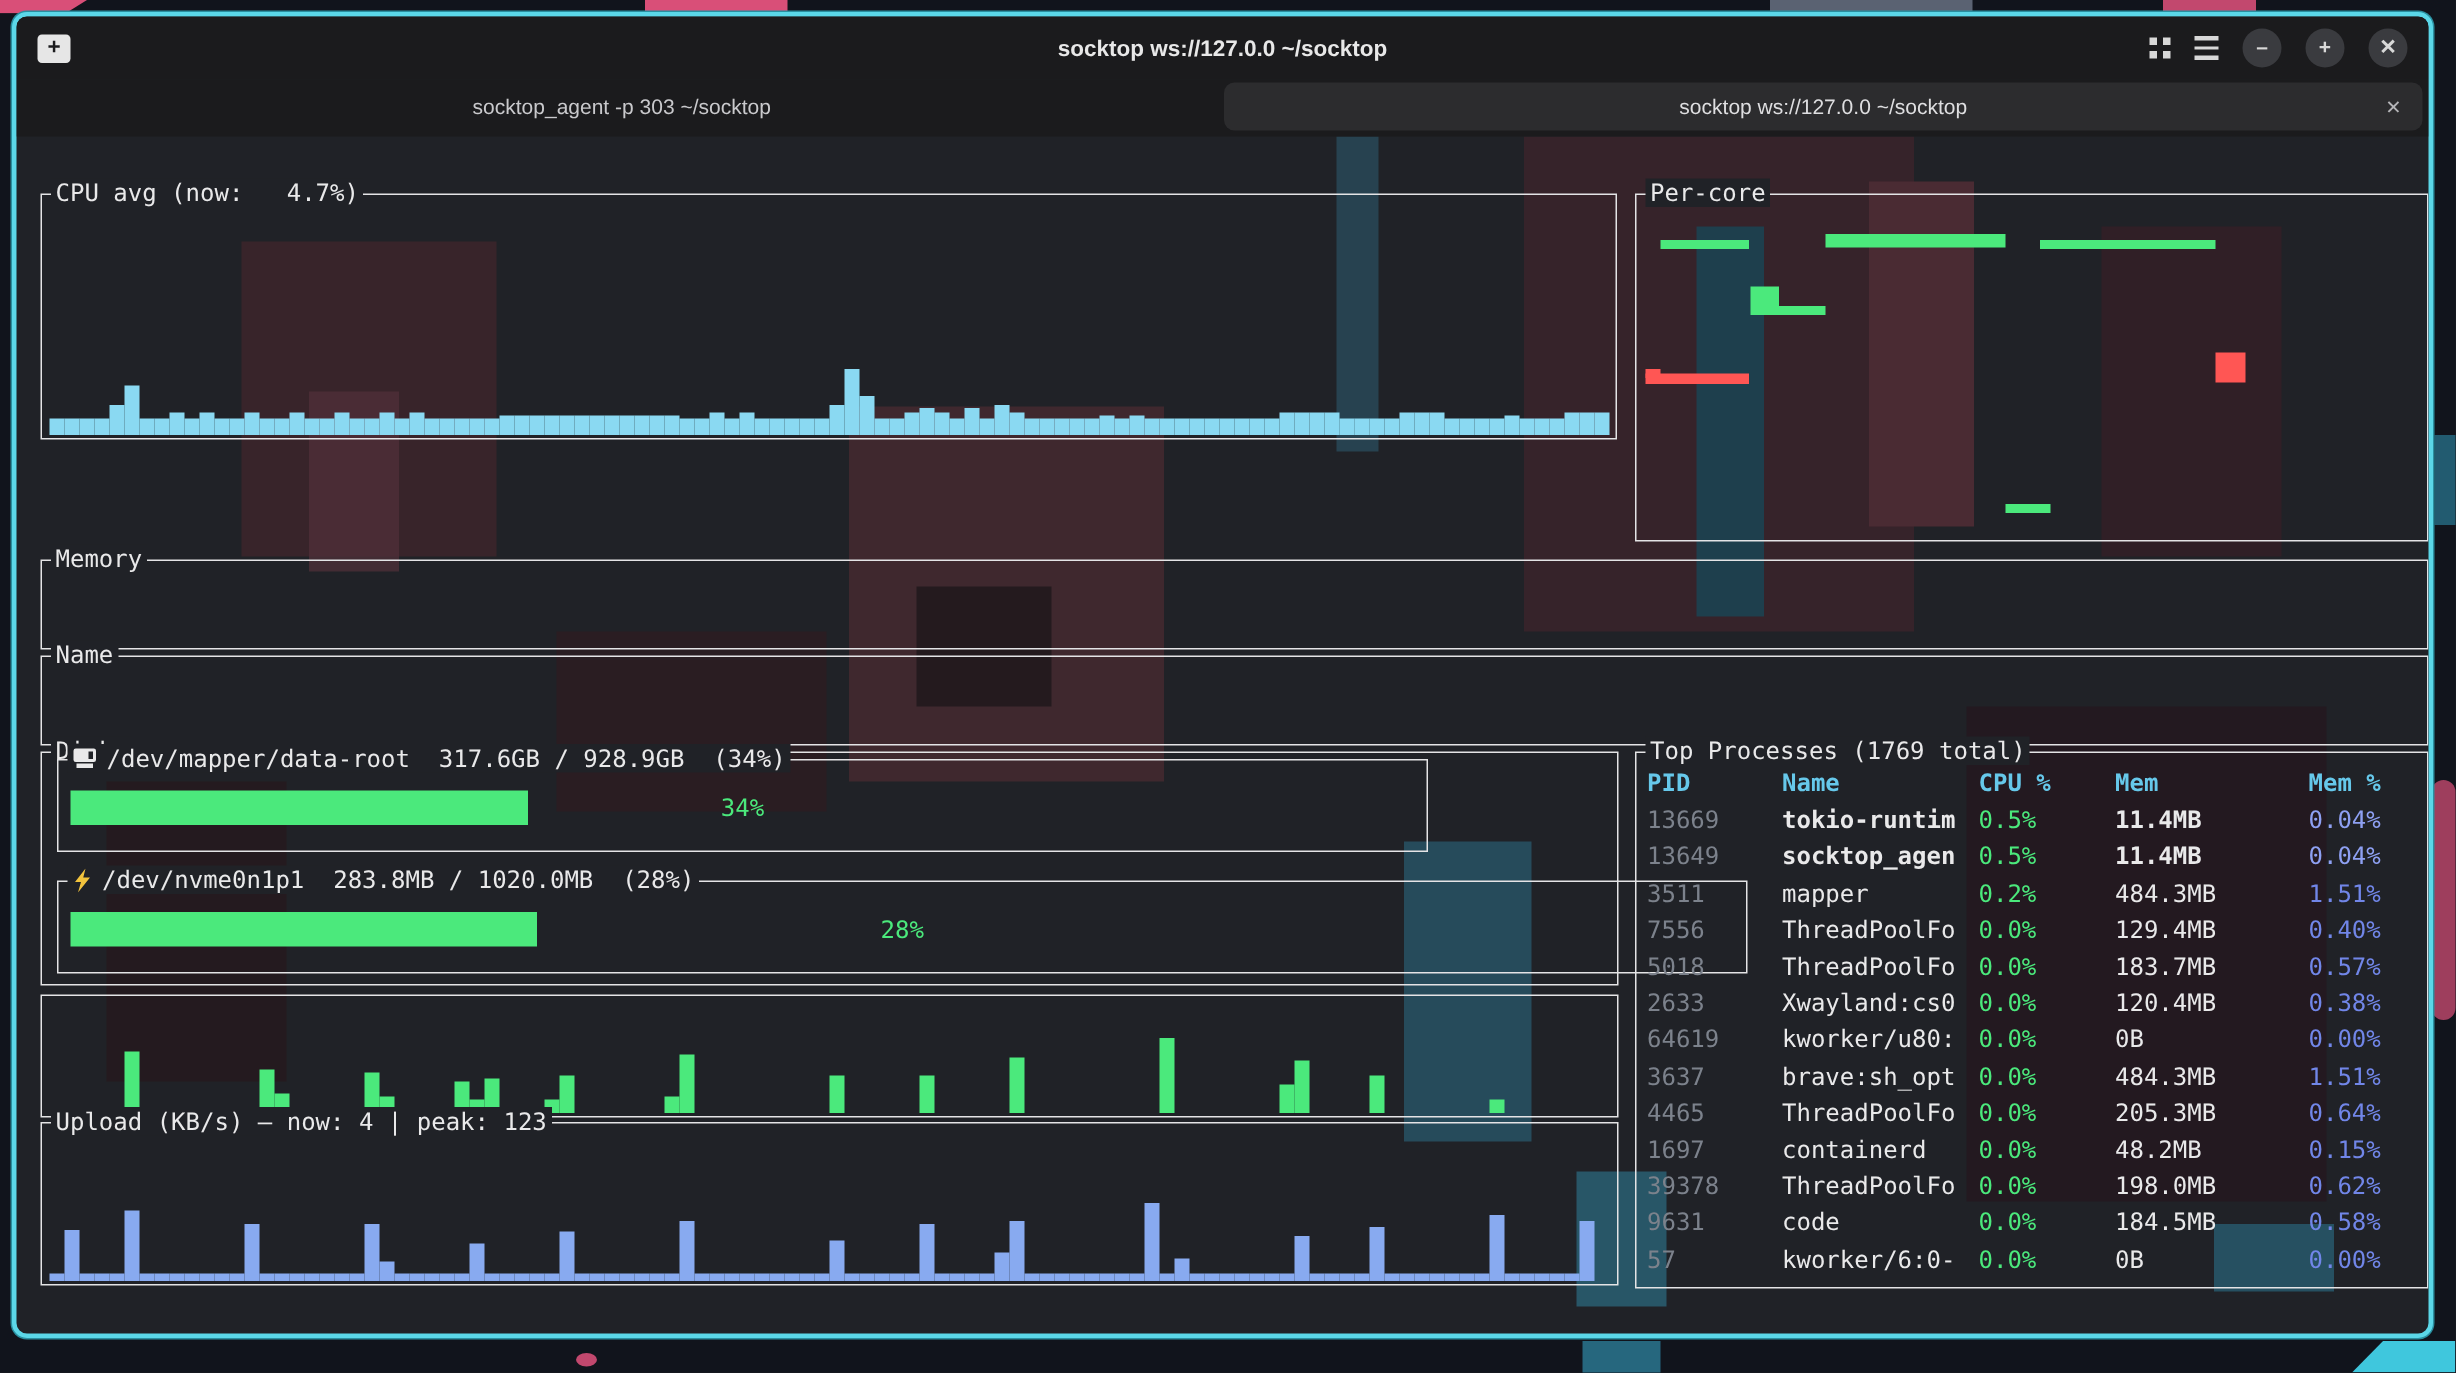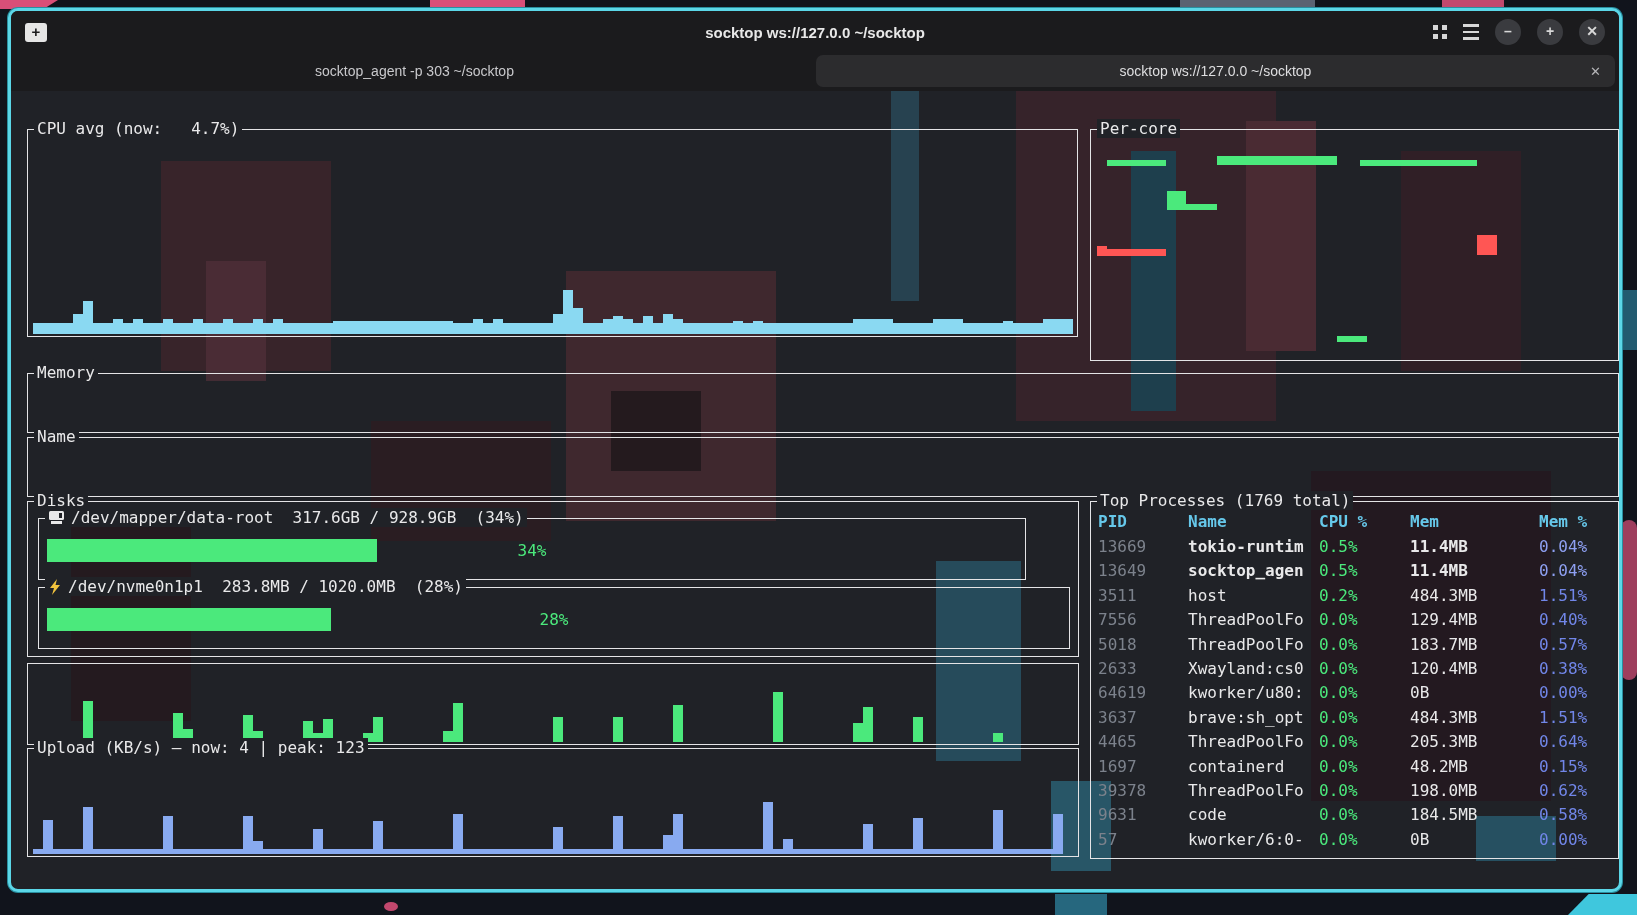--- a/index.html
+++ b/index.html
@@ -145,21 +145,21 @@
       <div style="left:1300px;top:380px;width:240px;height:330px;background:#231920"></div>
       <div style="left:1390px;top:60px;width:120px;height:220px;background:#301f26"></div>
       <div style="left:925px;top:470px;width:85px;height:200px;background:#2b6e86;opacity:.55"></div>
       <div style="left:1040px;top:690px;width:60px;height:90px;background:#2f8aa8;opacity:.5"></div>
       <div style="left:1465px;top:725px;width:80px;height:45px;background:#2f8aa8;opacity:.45"></div>
     </div>
 
     <div class="tlayer">
 
 
-      <div class="panel" style="left:16px;top:38px;width:1051px;height:208px">
+      <div class="panel" style="left:16px;top:38px;width:1051px;height:164px">
         <span class="ptitle">CPU avg (now:   4.7%)</span>
         <div class="barwrap" id="cpu-hist">
             <i style="height: 11px; background: rgb(138, 217, 242);"></i>
             <i style="height: 11px; background: rgb(138, 217, 242);"></i>
             <i style="height: 11px; background: rgb(138, 217, 242);"></i>
             <i style="height: 11px; background: rgb(138, 217, 242);"></i>
             <i style="height: 20px; background: rgb(138, 217, 242);"></i>
             <i style="height: 33px; background: rgb(138, 217, 242);"></i>
             <i style="height: 11px; background: rgb(138, 217, 242);"></i>
             <i style="height: 11px; background: rgb(138, 217, 242);"></i>
@@ -281,36 +281,36 @@
         <span class="ptitle">Memory</span>
       </div>
 
       <div class="panel" style="left:16px;top:346px;width:1592px;height:60px">
         <span class="ptitle">Name</span>
       </div>
 
       <div class="panel" style="left:16px;top:410px;width:1052px;height:156px">
         <span class="ptitle">Disks</span>
 
-        <div class="panel" style="left:10px;top:16px;width:988px;height:62px">
+        <div class="panel" style="left:10px;top:4px;width:914px;height:62px">
           <span class="ptitle">
             <svg width="17" height="15" viewBox="0 0 17 15">
                 <rect x="1" y="1" width="15" height="9" rx="1.5" fill="#e9e9ea"></rect>
                 <rect x="3" y="11" width="11" height="3" fill="#e9e9ea"></rect>
                 <rect x="11" y="3" width="3" height="5" fill="#202227"></rect>
               </svg>
             <span>/dev/mapper/data-root  317.6GB / 928.9GB  (34%)</span>
           </span>
           <div class="gauge" style="top:20px">
             <div class="gfill" style="background: rgb(75, 233, 124); width: 34%;"></div>
             <div class="glabel" style="color:#4be97c">34%</div>
           </div>
         </div>
 
-        <div class="panel" style="left:10px;top:85px;width:1032px;height:62px">
+        <div class="panel" style="left:10px;top:85px;width:1127px;height:62px">
           <span class="ptitle">
             <svg width="14" height="16" viewBox="0 0 14 16">
                 <polygon points="9,0 2,9 6,9 4,16 12,6 7.5,6" fill="#f2c33d"></polygon>
               </svg>
             <span>/dev/nvme0n1p1  283.8MB / 1020.0MB  (28%)</span>
           </span>
           <div class="gauge" style="top:20px">
             <div class="gfill" style="background: rgb(75, 233, 124); width: 28%;"></div>
             <div class="glabel" style="color:#4be97c">28%</div>
           </div>
@@ -540,21 +540,21 @@
         <div class="proc-grid proc-head">
           <span>PID</span>
           <span>Name</span>
           <span>CPU %</span>
           <span>Mem</span>
           <span>Mem %</span>
         </div>
         <div class="proc-rows" id="proc-rows">
             <div class="proc-grid pr bold"><span class="pid">13669</span><span class="nm">tokio-runtim</span><span class="cp">0.5%</span><span class="mm">11.4MB</span><span class="mp">0.04%</span></div>
             <div class="proc-grid pr bold"><span class="pid">13649</span><span class="nm">socktop_agen</span><span class="cp">0.5%</span><span class="mm">11.4MB</span><span class="mp">0.04%</span></div>
-            <div class="proc-grid pr"><span class="pid">3511</span><span class="nm">host</span><span class="cp">0.2%</span><span class="mm">484.3MB</span><span class="mp">1.51%</span></div>
+            <div class="proc-grid pr"><span class="pid">3511</span><span class="nm">mapper</span><span class="cp">0.2%</span><span class="mm">484.3MB</span><span class="mp">1.51%</span></div>
             <div class="proc-grid pr"><span class="pid">7556</span><span class="nm">ThreadPoolFo</span><span class="cp">0.0%</span><span class="mm">129.4MB</span><span class="mp">0.40%</span></div>
             <div class="proc-grid pr"><span class="pid">5018</span><span class="nm">ThreadPoolFo</span><span class="cp">0.0%</span><span class="mm">183.7MB</span><span class="mp">0.57%</span></div>
             <div class="proc-grid pr"><span class="pid">2633</span><span class="nm">Xwayland:cs0</span><span class="cp">0.0%</span><span class="mm">120.4MB</span><span class="mp">0.38%</span></div>
             <div class="proc-grid pr"><span class="pid">64619</span><span class="nm">kworker/u80:</span><span class="cp">0.0%</span><span class="mm">0B</span><span class="mp">0.00%</span></div>
             <div class="proc-grid pr"><span class="pid">3637</span><span class="nm">brave:sh_opt</span><span class="cp">0.0%</span><span class="mm">484.3MB</span><span class="mp">1.51%</span></div>
             <div class="proc-grid pr"><span class="pid">4465</span><span class="nm">ThreadPoolFo</span><span class="cp">0.0%</span><span class="mm">205.3MB</span><span class="mp">0.64%</span></div>
             <div class="proc-grid pr"><span class="pid">1697</span><span class="nm">containerd</span><span class="cp">0.0%</span><span class="mm">48.2MB</span><span class="mp">0.15%</span></div>
             <div class="proc-grid pr"><span class="pid">39378</span><span class="nm">ThreadPoolFo</span><span class="cp">0.0%</span><span class="mm">198.0MB</span><span class="mp">0.62%</span></div>
             <div class="proc-grid pr"><span class="pid">9631</span><span class="nm">code</span><span class="cp">0.0%</span><span class="mm">184.5MB</span><span class="mp">0.58%</span></div>
             <div class="proc-grid pr"><span class="pid">57</span><span class="nm">kworker/6:0-</span><span class="cp">0.0%</span><span class="mm">0B</span><span class="mp">0.00%</span></div>

